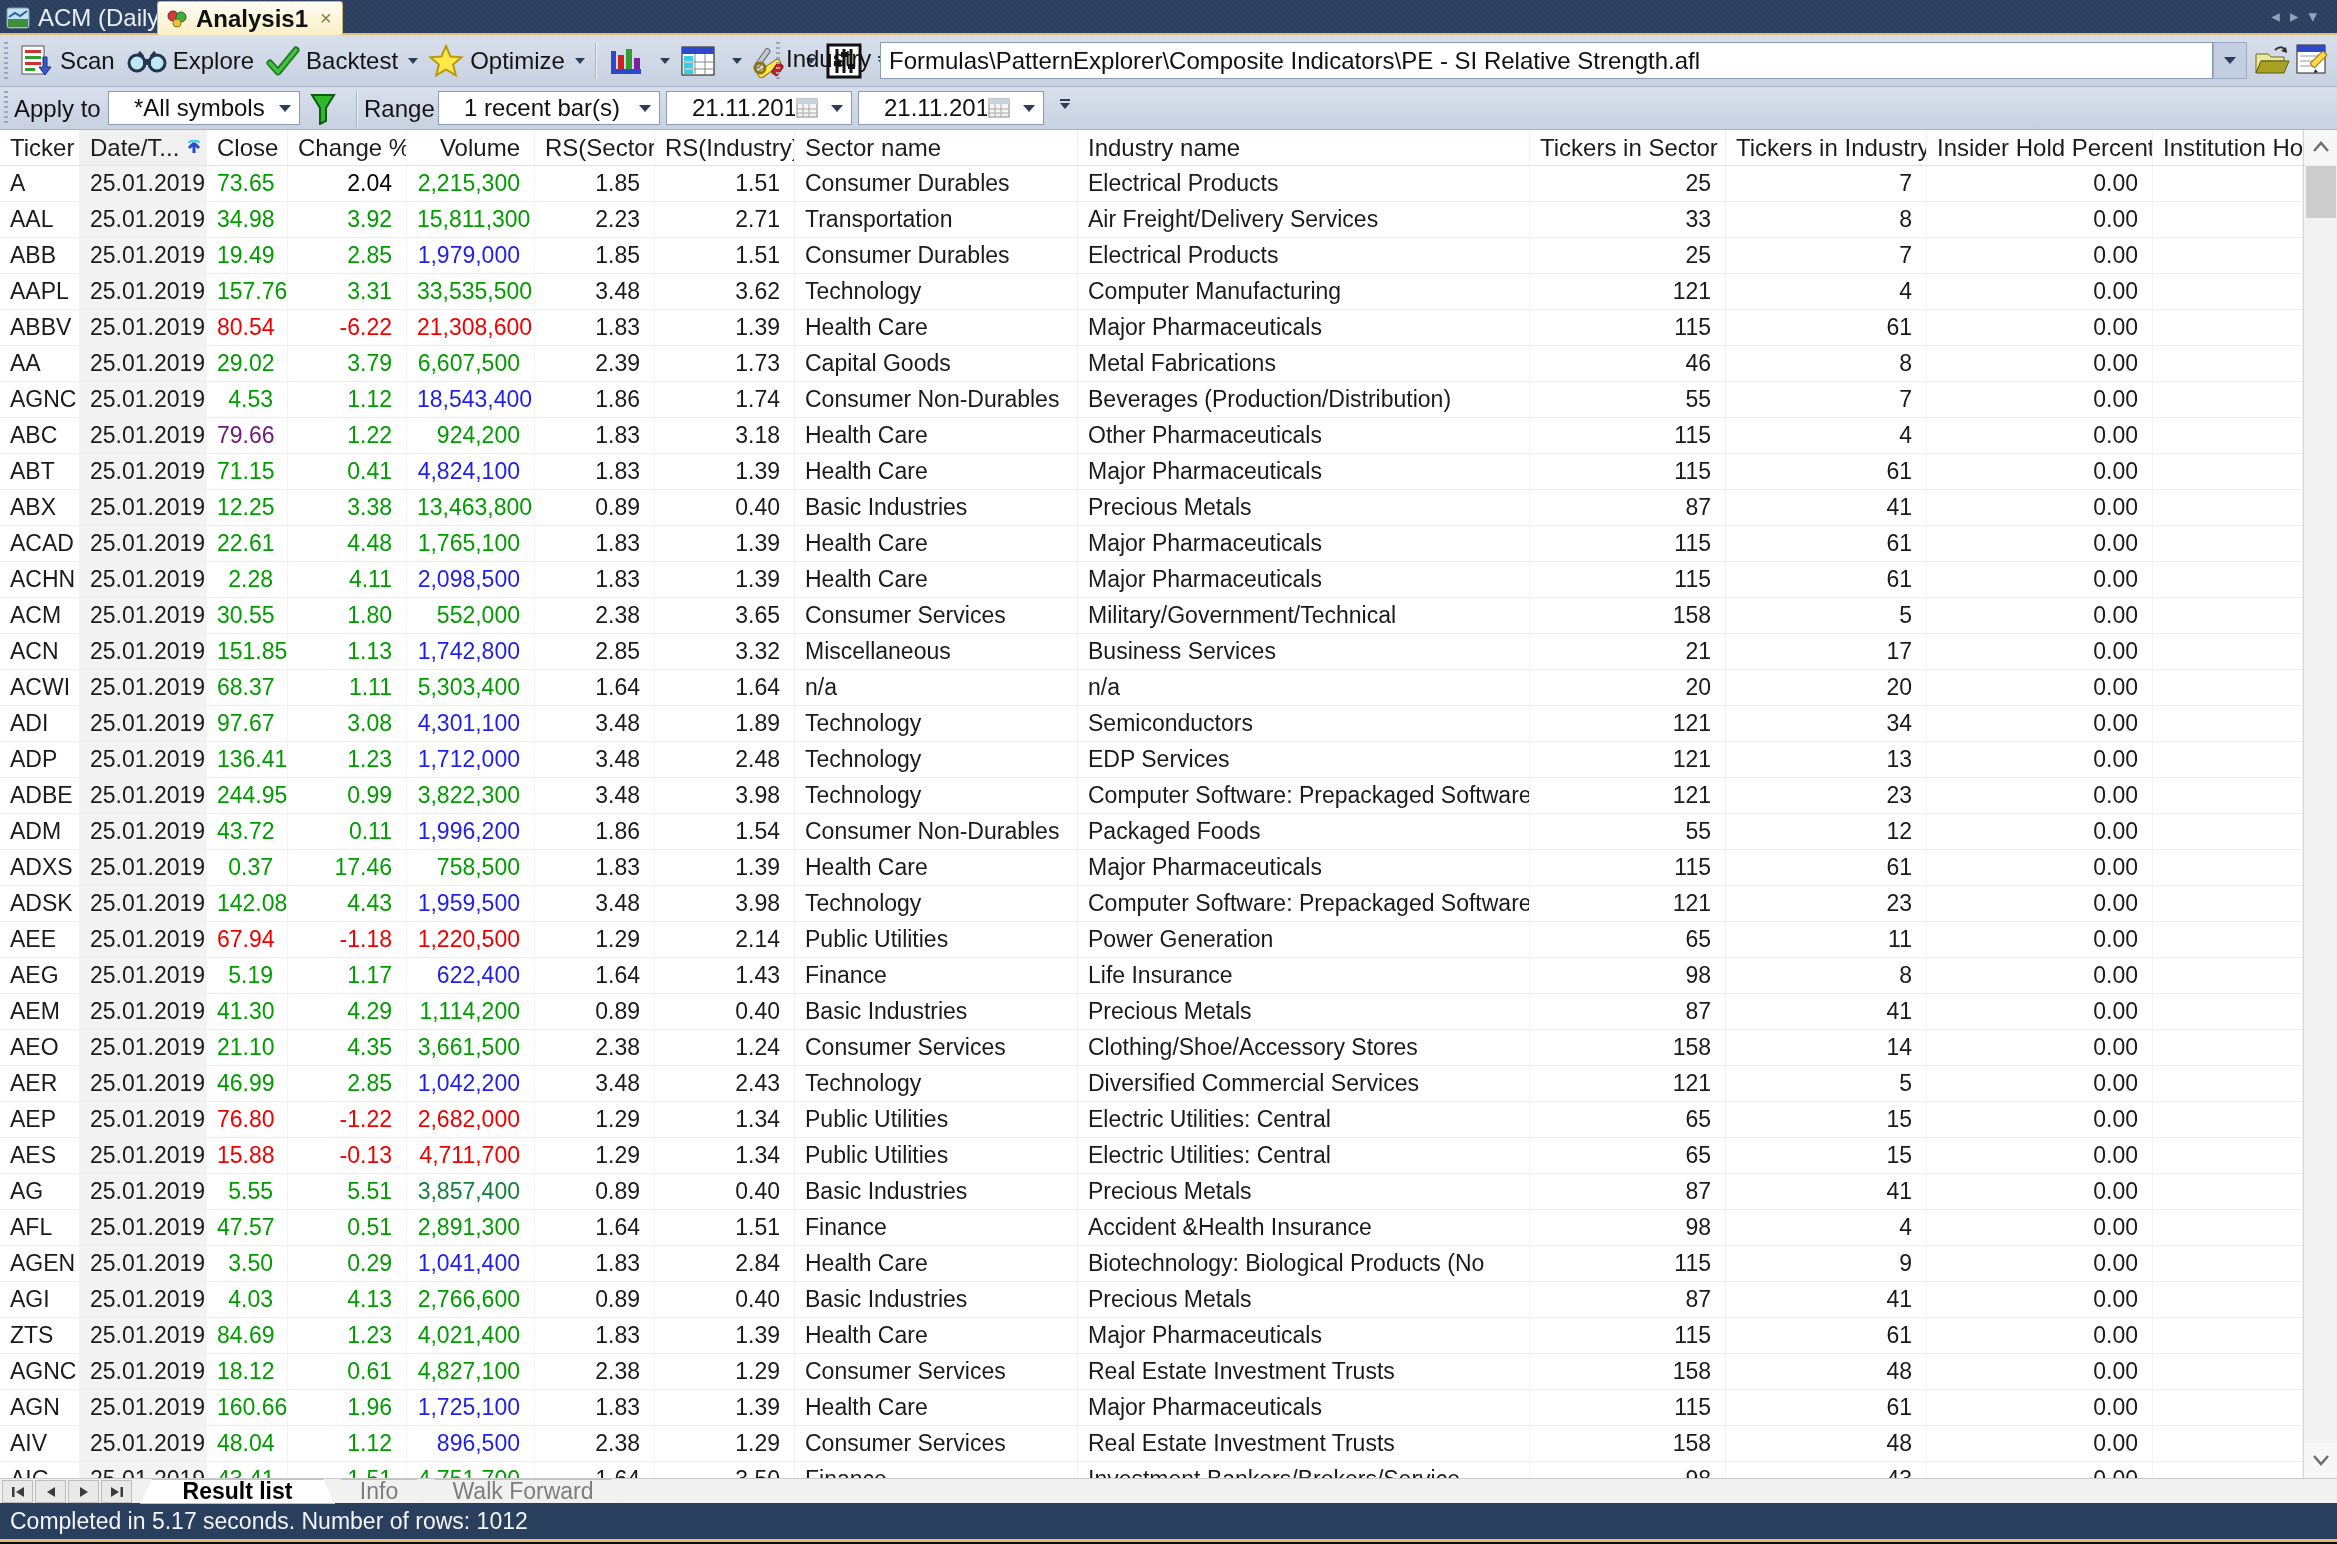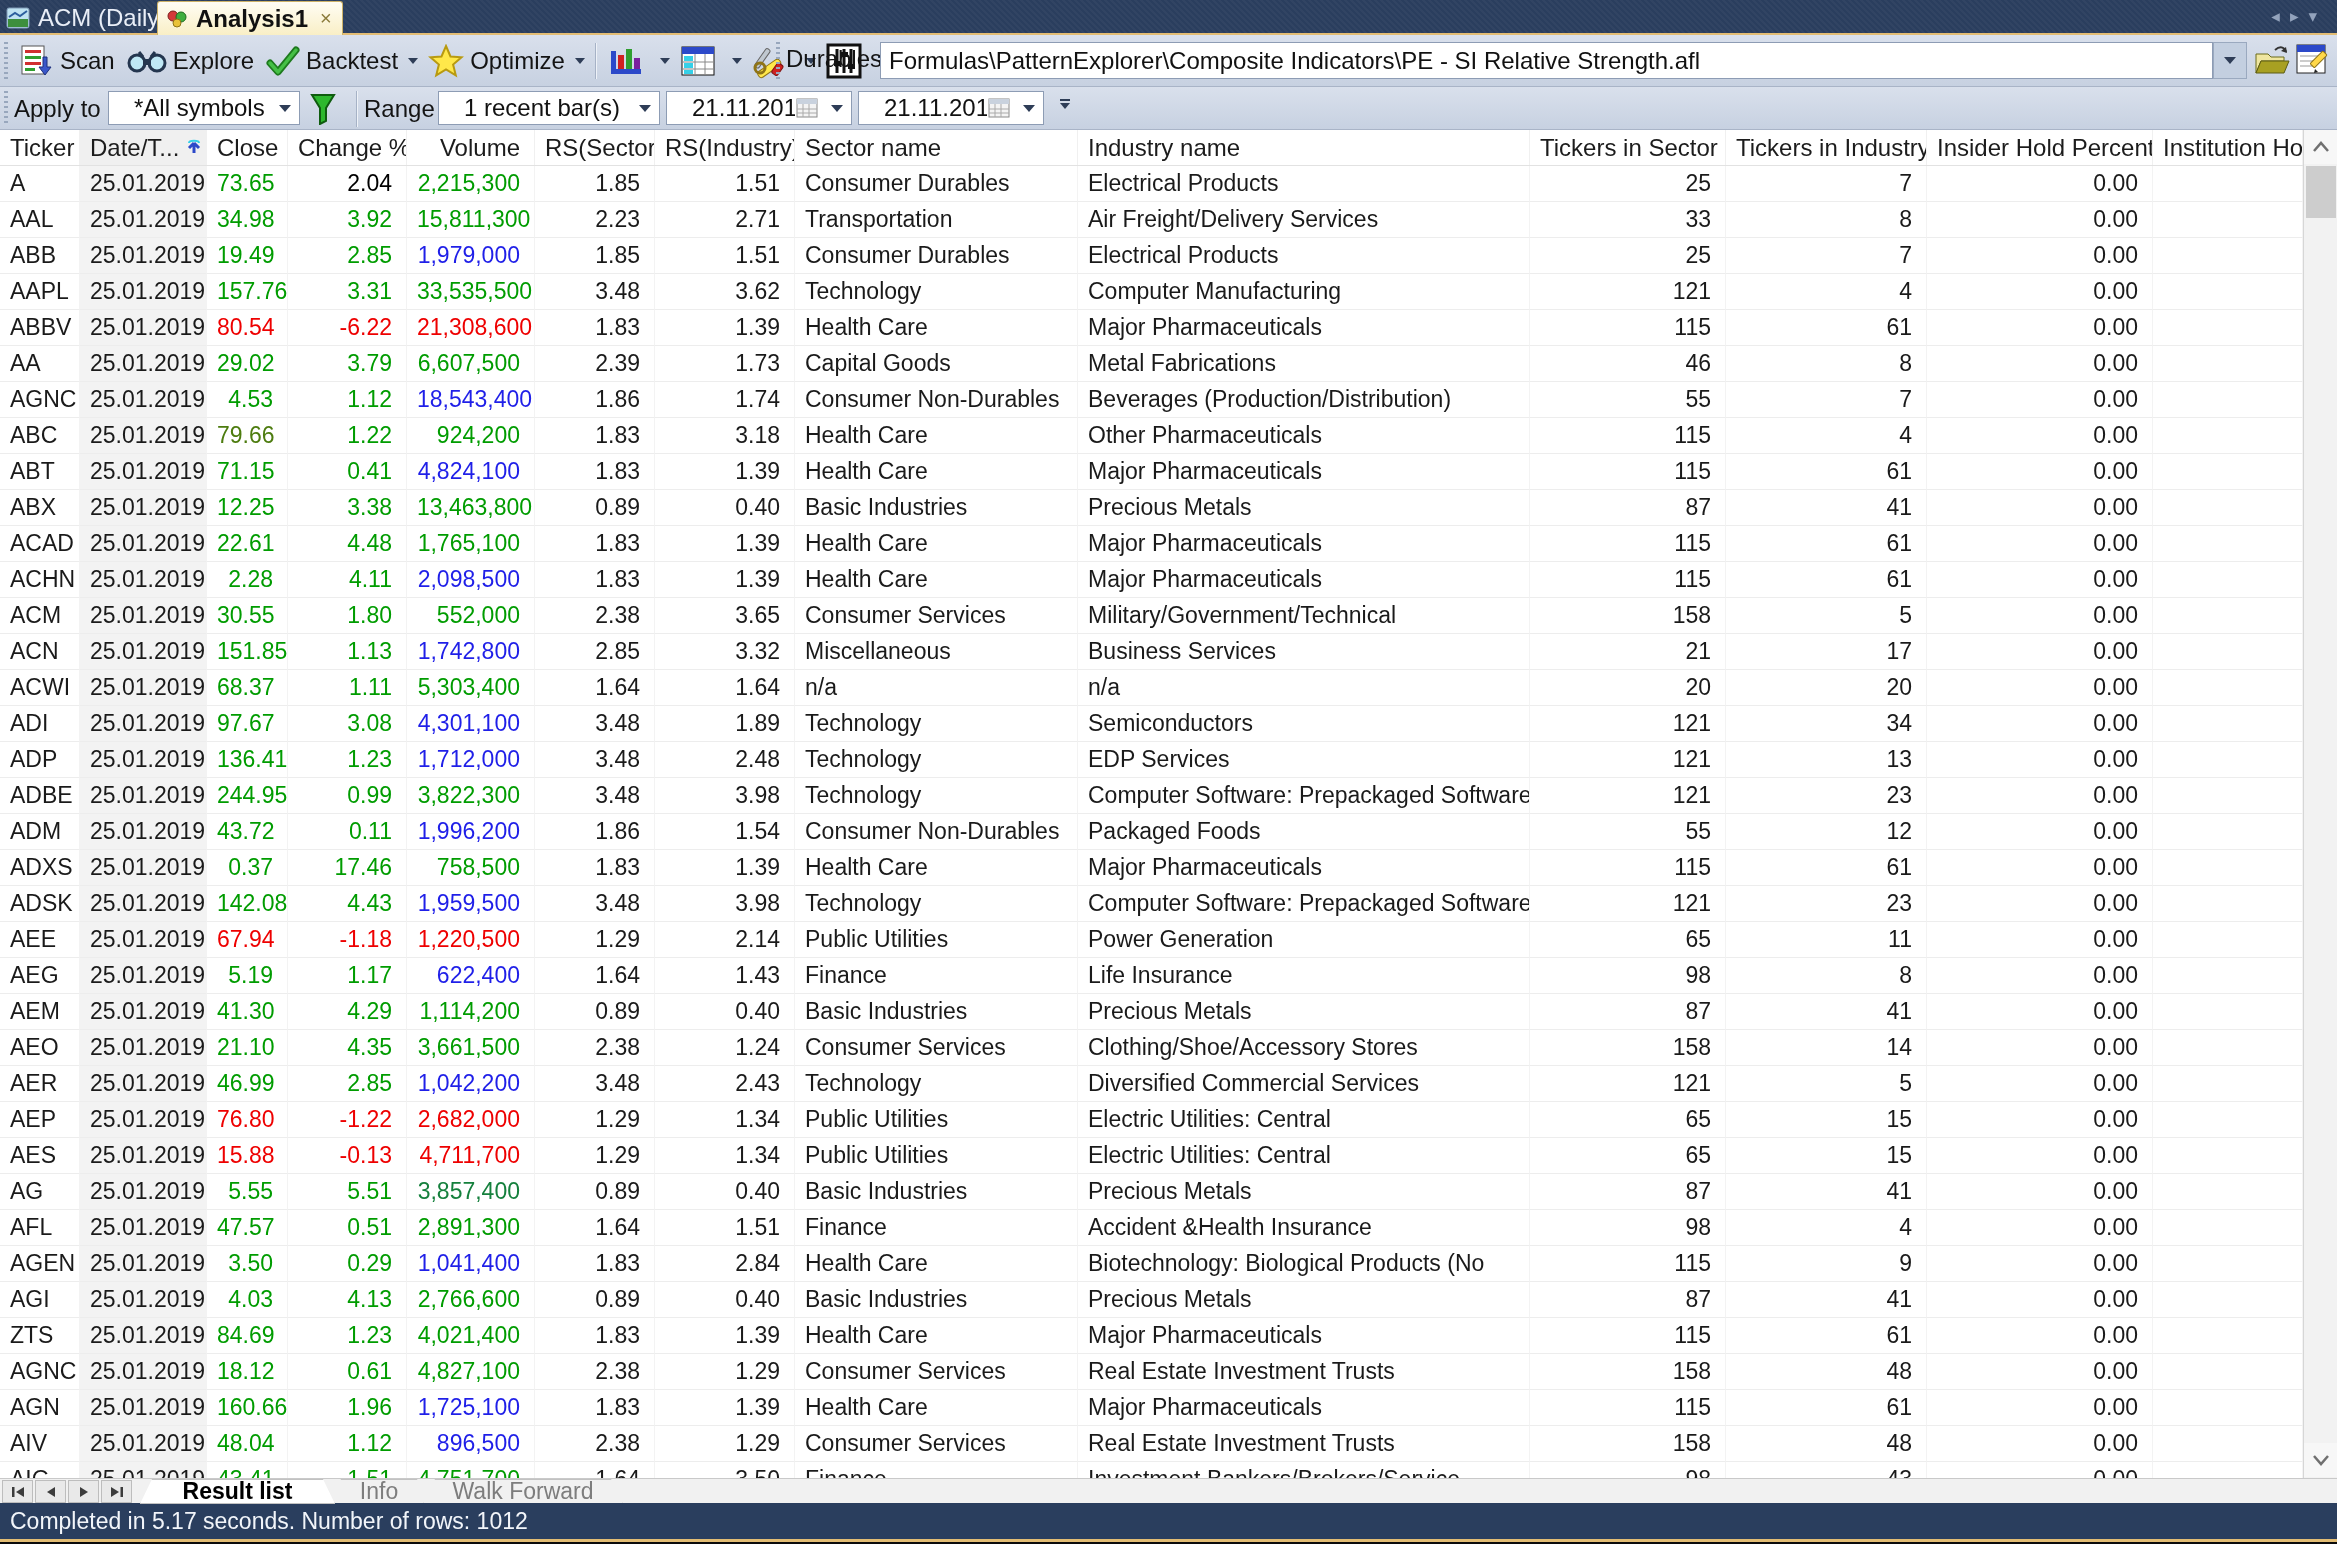--- a/index.html
+++ b/index.html
@@ -214,21 +214,21 @@
             </svg>
         </span>
       </div>
       <span class="overflow-mark">
           <span class="bar"></span>
           <span class="caret sm" style="margin:0;"></span>
         </span>
     </div>
 
     <div class="grip" style="left:776px; top:7px; height:38px;"></div>
-    <span class="formula-label">Durables</span>
+    <span class="formula-label">Industry</span>
     <div class="formula-field">Formulas\PatternExplorer\Composite Indicators\PE - SI Relative Strength.afl</div>
     <div class="formula-drop">
         <span class="caret"></span>
       </div>
     <div class="icon-btn" style="left:2252px;">
       <svg width="38" height="32" viewBox="0 0 38 32">
           <path d="M3 10 h12 l3 3 h13 v4 H8 l-5 12 z" fill="#efe6a0" stroke="#6b6b1a"></path>
           <path d="M8 17 h28 l-5 12 H3 z" fill="#a8a022" stroke="#5c5c14"></path>
           <path d="M22 6 c6 -5 10 -2 11 2" fill="none" stroke="#333" stroke-width="2"></path>
           <path d="M33 3 l1 6 -6 -2 z" fill="#333"></path>
@@ -428,21 +428,21 @@
           <div class="g-cell" style="width: 283px;">Consumer Non-Durables</div>
           <div class="g-cell" style="width: 452px;">Beverages (Production/Distribution)</div>
           <div class="g-cell r" style="width: 196px;">55</div>
           <div class="g-cell r" style="width: 201px;">7</div>
           <div class="g-cell r" style="width: 226px;">0.00</div>
           <div class="g-cell" style="width: 150px;"></div>
         </div>
         <div class="g-row">
           <div class="g-cell" style="width: 80px;">ABC</div>
           <div class="g-cell sorted" style="width: 127px;">25.01.2019</div>
-          <div class="g-cell r" style="width: 81px; color: #4d7c0f;">79.66</div>
+          <div class="g-cell r" style="width: 81px; color: #701a75;">79.66</div>
           <div class="g-cell r" style="width: 119px; color: rgb(0, 156, 0);">1.22</div>
           <div class="g-cell r" style="width: 128px; color: rgb(0, 156, 0);">924,200</div>
           <div class="g-cell r" style="width: 120px;">1.83</div>
           <div class="g-cell r" style="width: 140px;">3.18</div>
           <div class="g-cell" style="width: 283px;">Health Care</div>
           <div class="g-cell" style="width: 452px;">Other Pharmaceuticals</div>
           <div class="g-cell r" style="width: 196px;">115</div>
           <div class="g-cell r" style="width: 201px;">4</div>
           <div class="g-cell r" style="width: 226px;">0.00</div>
           <div class="g-cell" style="width: 150px;"></div>

